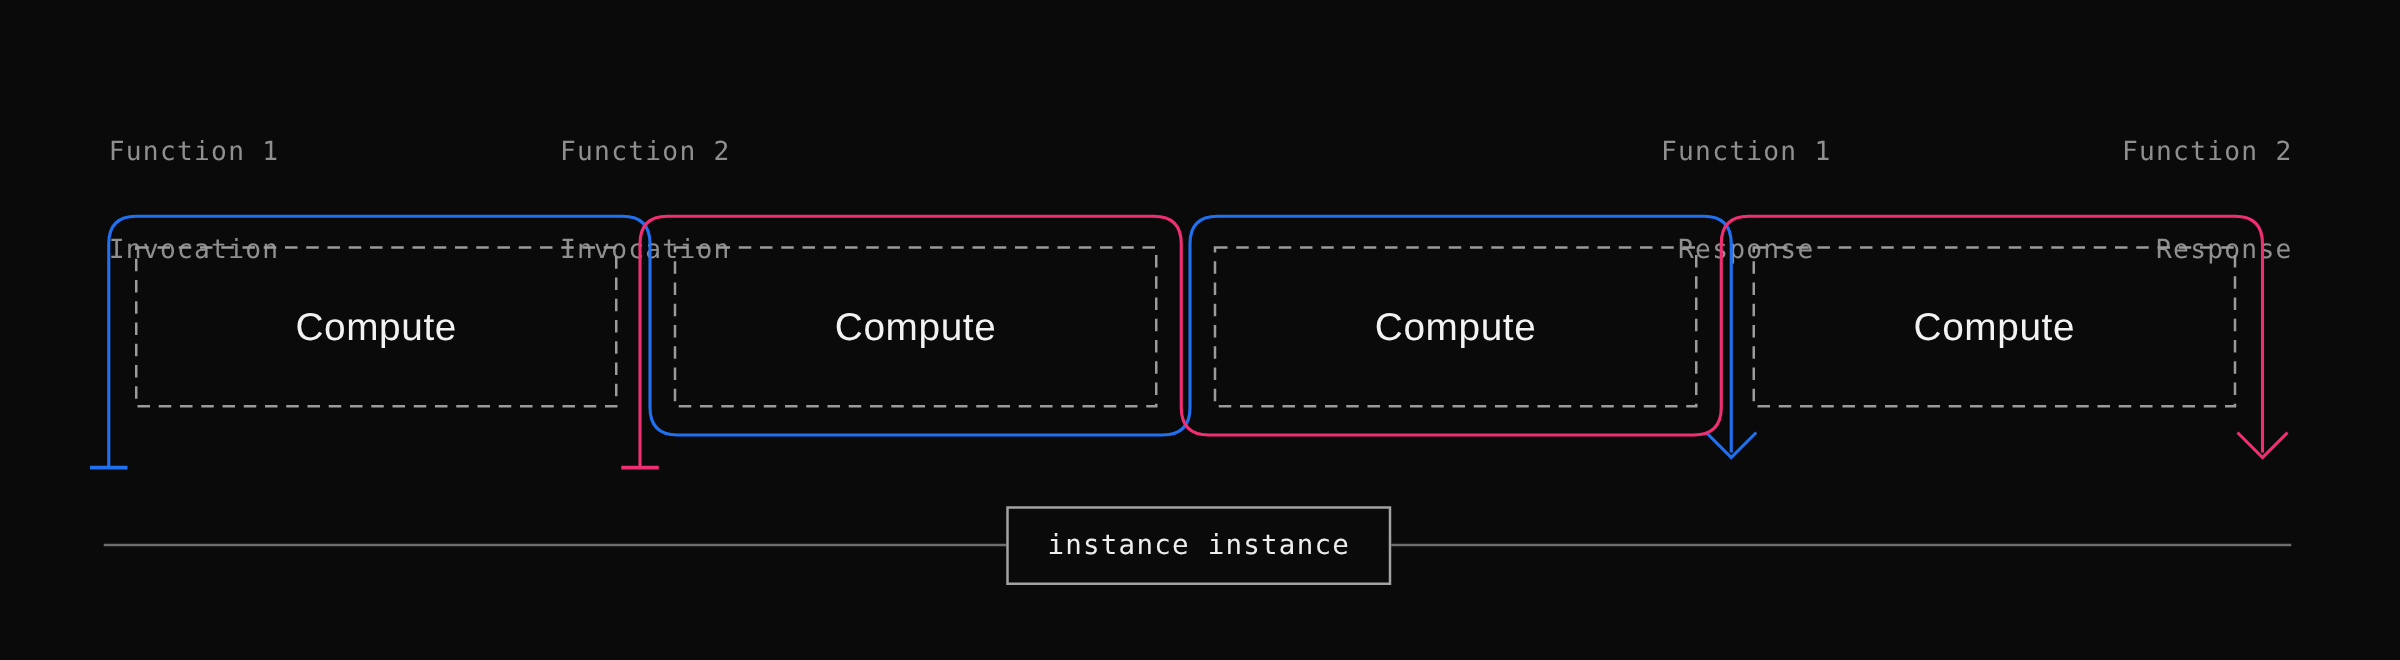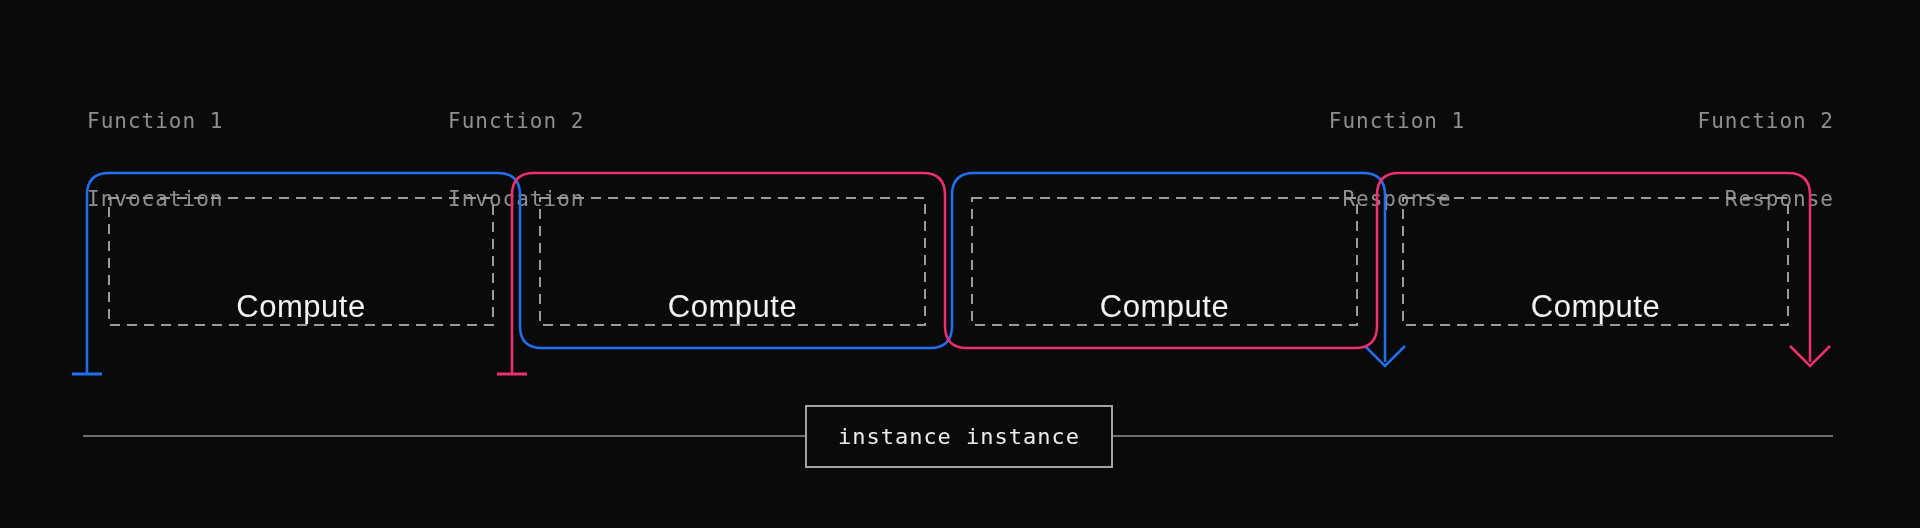--- a/index.html
+++ b/index.html
@@ -44,21 +44,21 @@
   }
   .align-left   { text-align: left; }
   .align-center { text-align: center; transform: translateX(-50%); }
   .align-right  { text-align: right; }
 
   .compute-block {
     position: absolute;
     top: 198px;
     height: 127px;
     display: flex;
-    align-items: flex-end;
+    align-items: center;
     justify-content: center;
   }
   .compute-label {
     color: var(--c-compute);
     font-size: 31px;
     letter-spacing: 0.5px;
   }
 
   .timeline-line {
     position: absolute;

